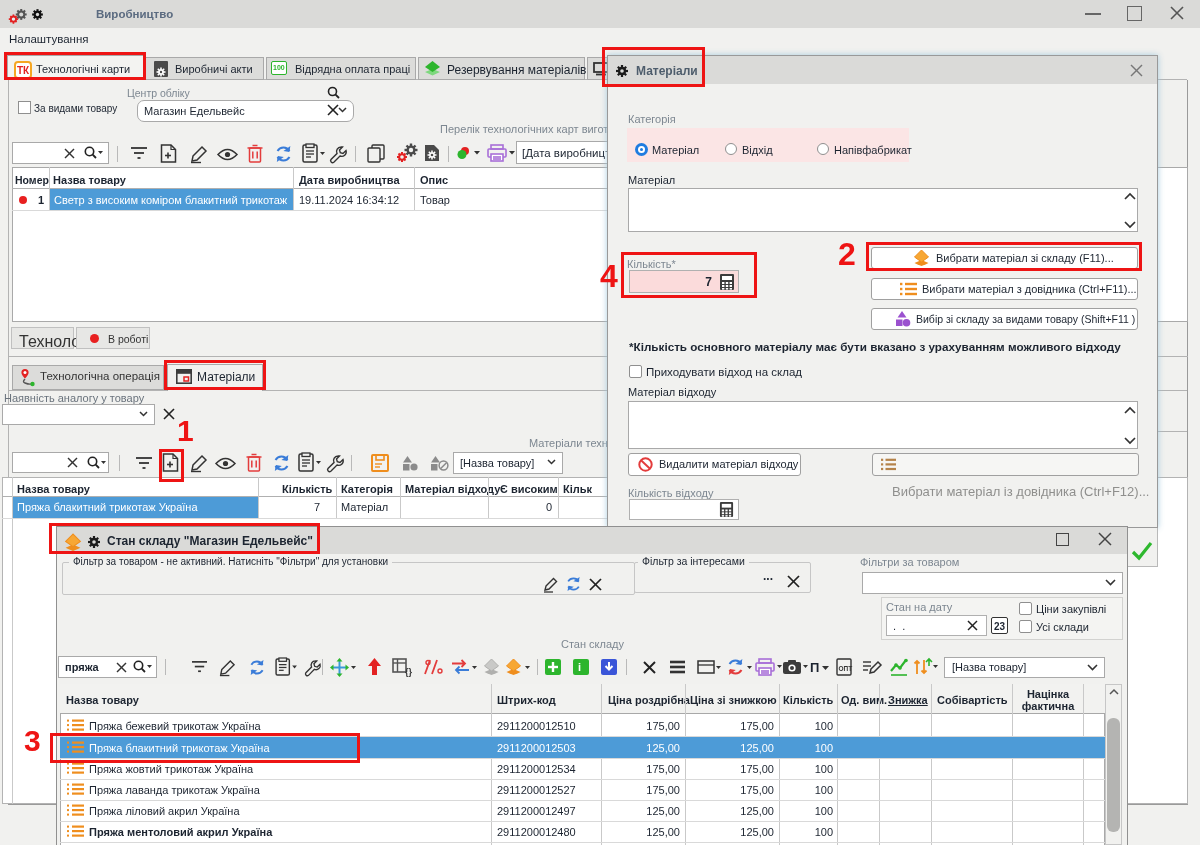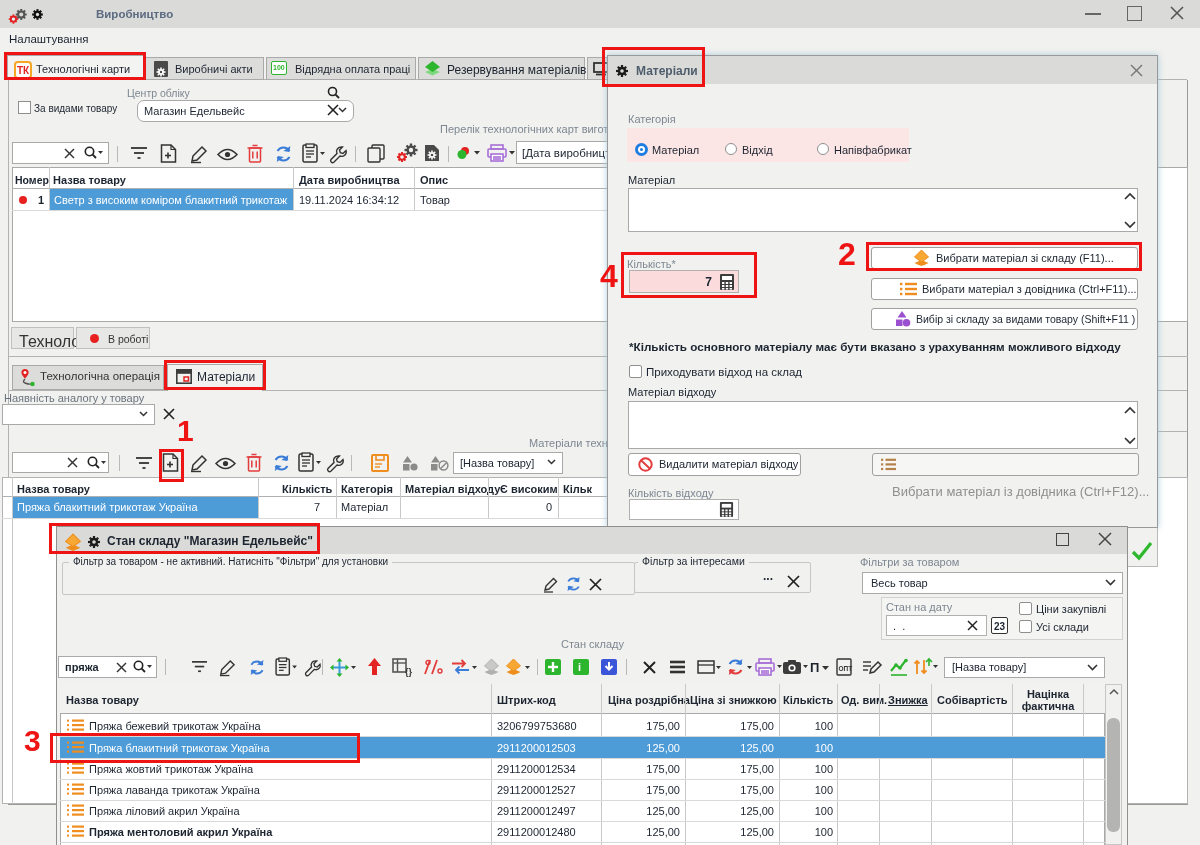--- a/index.html
+++ b/index.html
@@ -639,21 +639,20 @@
 <div class="txt bold" style="left:763px;top:569px;font-size:12px;">...</div>
 <svg class="abs" style="left:787px;top:575px;" width="13" height="13" viewBox="0 0 13 13">
     <g stroke="#222" stroke-width="1.7">
       <line x1="1" y1="1" x2="12" y2="12"></line>
       <line x1="12" y1="1" x2="1" y2="12"></line>
     </g>
   </svg>
 
 <div class="lbl" style="left:860px;top:556px;">Фільтри за товаром</div>
 <div class="combo" style="left:862px;top:572px;width:261px;height:22px;">
-  <div style="padding:4px 0 0 8px;">Весь товар</div>
   <svg class="arr" width="11" height="7" viewBox="0 0 11 7">
       <path d="M1 1 L5.5 5.5 L10 1" fill="none" stroke="#333" stroke-width="1.6"></path>
     </svg>
 </div>
 <div class="abs" style="left:881px;top:597px;width:242px;height:43px;background:#f4f4f2;border:1px solid #d2d2d0;"></div>
 <div class="lbl" style="left:886px;top:601px;">Стан на дату</div>
 <div class="white-box" style="left:886px;top:615px;width:101px;height:21px;border-color:#b0b0b0;"></div>
 <div class="txt" style="left:893px;top:620px;">.&nbsp;&nbsp;.</div>
 <svg class="abs" style="left:967px;top:620px;" width="11" height="11" viewBox="0 0 11 11">
     <g stroke="#222" stroke-width="1.5">
@@ -897,21 +896,21 @@
       <line x1="5" y1="6.1" x2="17" y2="6.1"></line>
       <line x1="5" y1="10.6" x2="17" y2="10.6"></line>
     </g>
     <g fill="#ef8e1e">
       <rect x="0" y="0.6" width="2" height="2"></rect>
       <rect x="0" y="5.1" width="2" height="2"></rect>
       <rect x="0" y="9.6" width="2" height="2"></rect>
     </g>
   </svg>
 <div class="txt" style="left:89px;top:720px;">Пряжа бежевий трикотаж Україна</div>
-<div class="txt" style="left:497px;top:720px;">3206799753680</div>
+<div class="txt" style="left:497px;top:720px;">2911200012510</div>
 <div class="txt" style="left:600px;top:720px;width:80px;text-align:right;">175,00</div>
 <div class="txt" style="left:694px;top:720px;width:80px;text-align:right;">175,00</div>
 <div class="txt" style="left:763px;top:720px;width:70px;text-align:right;">100</div>
 <svg class="abs" style="left:67px;top:741px;" width="17" height="13" viewBox="0 0 17 13">
     <g stroke="#ef8e1e" stroke-width="2.2">
       <line x1="5" y1="1.6" x2="17" y2="1.6"></line>
       <line x1="5" y1="6.1" x2="17" y2="6.1"></line>
       <line x1="5" y1="10.6" x2="17" y2="10.6"></line>
     </g>
     <g fill="#ef8e1e">

